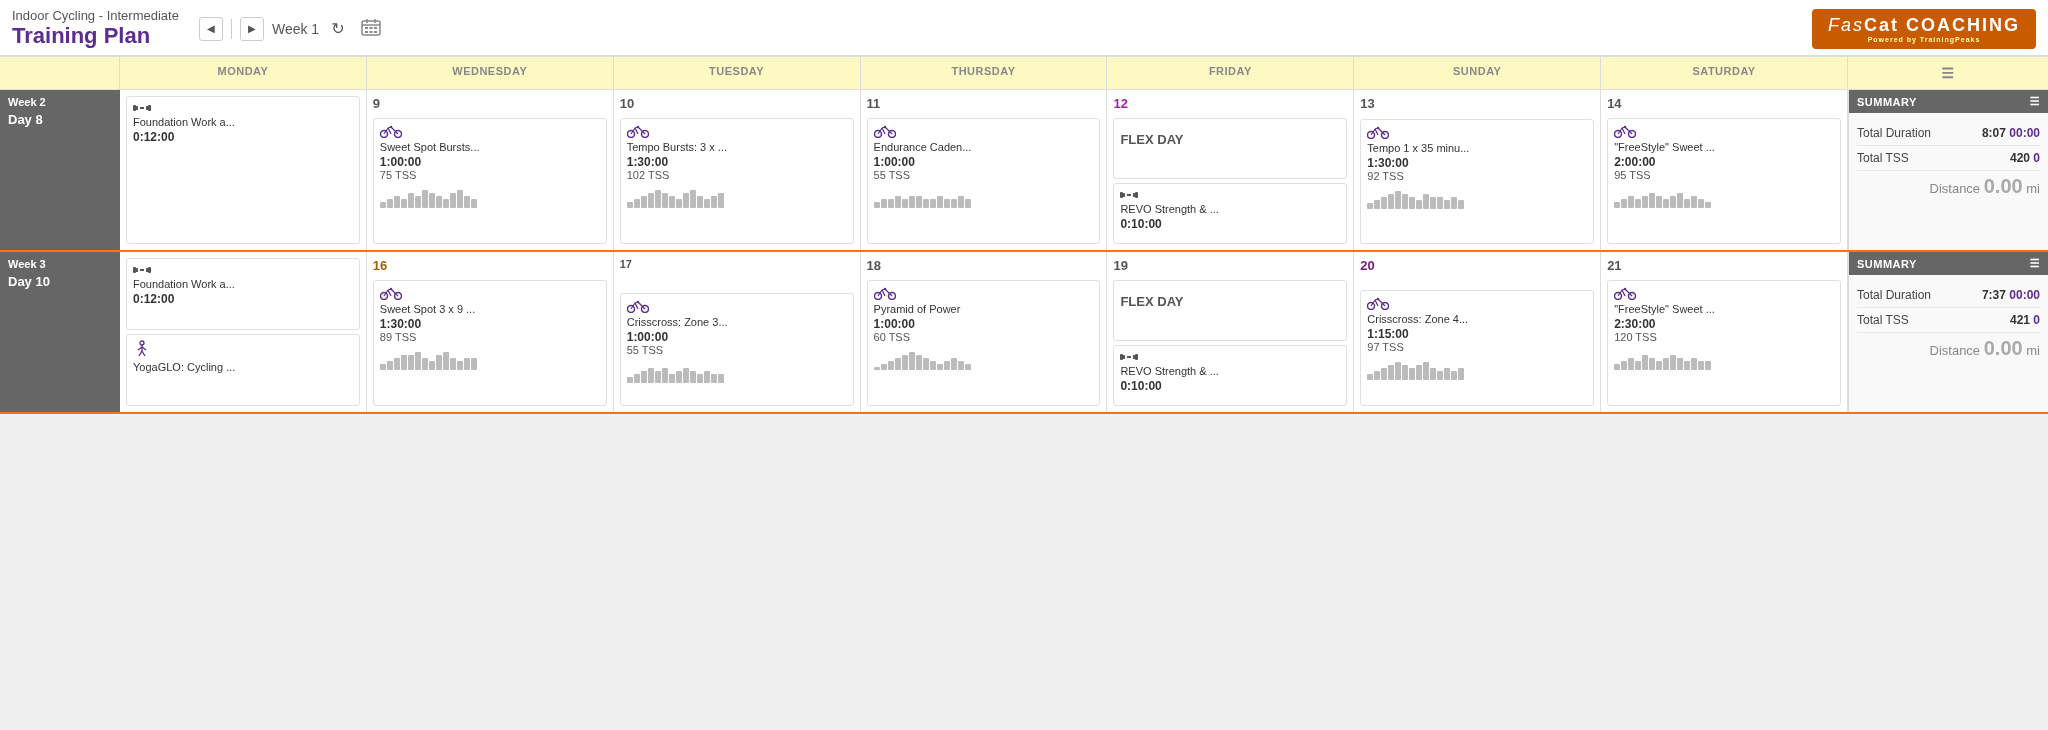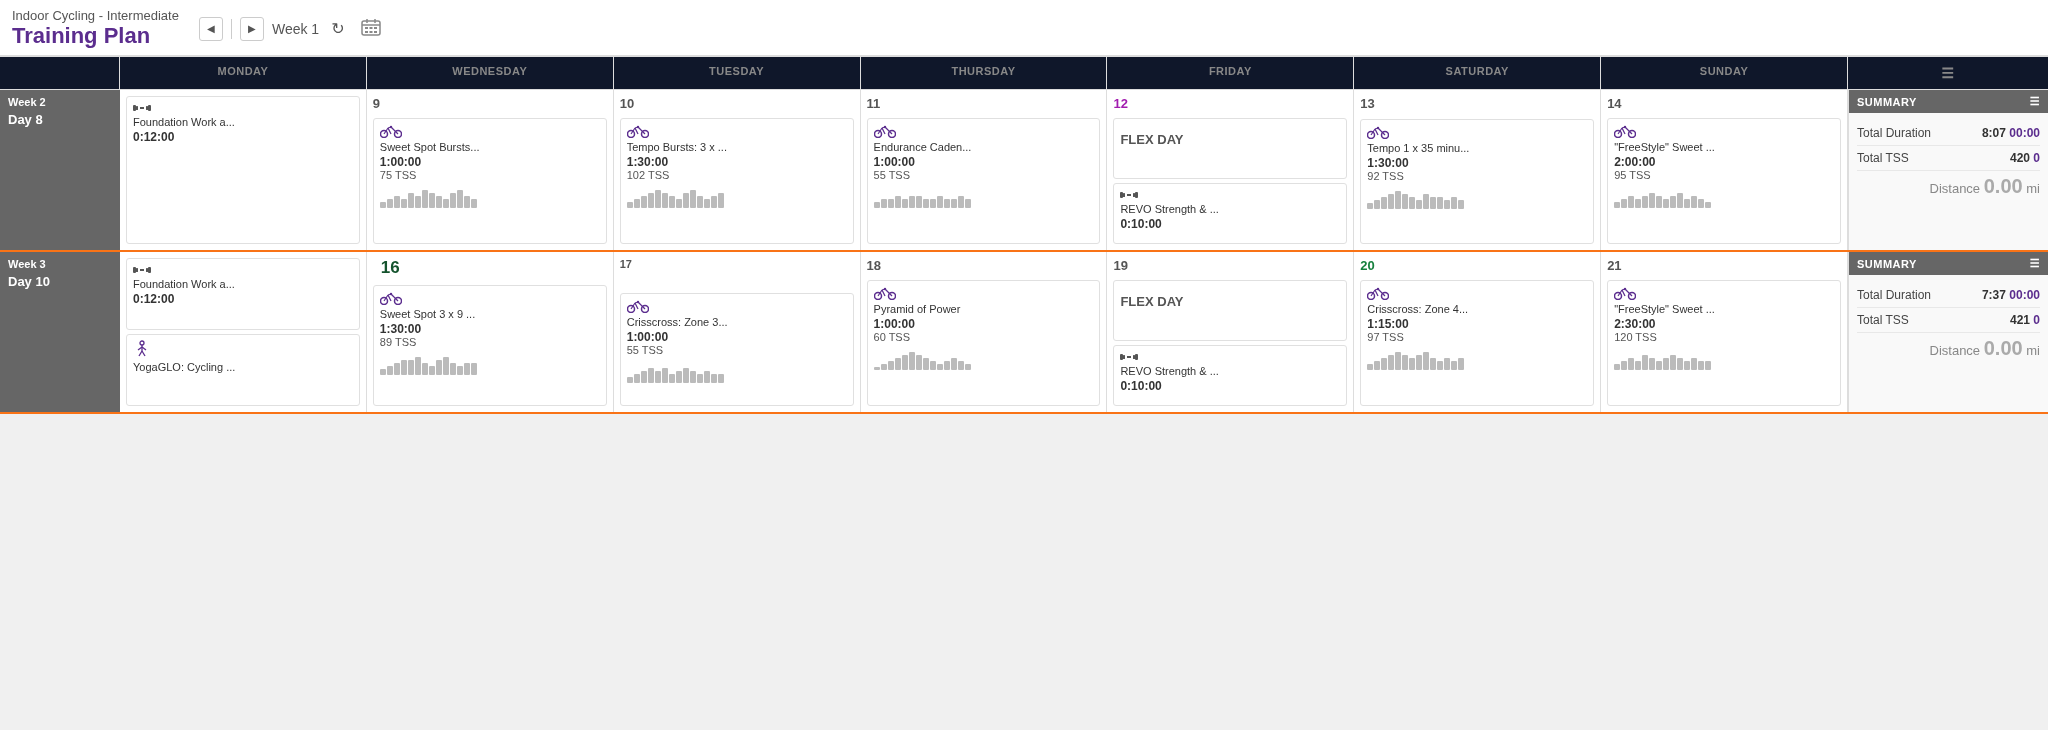--- a/index.html
+++ b/index.html
@@ -58,21 +58,21 @@
       align-items: center;
     }
     .logo-box .fas { font-style: italic; font-weight: 400; }
     .logo-box .cat { font-weight: bold; }
     .logo-powered { font-size: 7px; color: #ffa; }
 
     
     .calendar-header {
       display: grid;
       grid-template-columns: 120px repeat(7, 1fr) 200px;
-      background: #0f172a;
+      background: #fef9c3;
       border-bottom: 1px solid #ddd;
       border-top: 1px solid #ddd;
     }
     .cal-day-header {
       text-align: center;
       padding: 8px 4px;
       font-size: 11px;
       font-weight: bold;
       color: #888;
       letter-spacing: 0.5px;
@@ -218,31 +218,37 @@
           <rect x="4" y="9" width="3" height="2" fill="#888"></rect>
           <rect x="8.5" y="9" width="3" height="2" fill="#888"></rect>
           <rect x="13" y="9" width="3" height="2" fill="#888"></rect>
           <rect x="4" y="13" width="3" height="2" fill="#888"></rect>
           <rect x="8.5" y="13" width="3" height="2" fill="#888"></rect>
           <rect x="13" y="13" width="3" height="2" fill="#888"></rect>
         </svg>
       </button>
     </div>
   </div>
+  <div class="header-right">
+    <div class="logo-box">
+      <div style="font-size:18px;letter-spacing:2px;"><span class="fas">Fas</span><span class="cat">Cat</span> <span style="font-weight:900;">COACHING</span></div>
+      <div class="logo-powered">Powered by TrainingPeaks</div>
+    </div>
+  </div>
 </div>
 
 <div class="calendar-header">
   <div class="cal-day-header"></div>
   <div class="cal-day-header">MONDAY</div>
   <div class="cal-day-header">WEDNESDAY</div>
   <div class="cal-day-header">TUESDAY</div>
   <div class="cal-day-header">THURSDAY</div>
   <div class="cal-day-header">FRIDAY</div>
+  <div class="cal-day-header">SUNDAY</div>
   <div class="cal-day-header">SATURDAY</div>
-  <div class="cal-day-header">SUNDAY</div>
   <div class="cal-day-header menu-icon">☰</div>
 </div>
 
 <div id="weeks-container">
     <div class="week-row">
       <div class="week-label-cell">
         <span class="wk">Week 2</span>
         <span class="day-num">Day 8</span>
       </div>
       <div class="day-cell">
@@ -515,21 +521,21 @@
               <line x1="9" y1="11" x2="12" y2="16" stroke="#5b2d8e" stroke-width="1.3"></line>
             </svg>
           </div>
     <div class="workout-name">YogaGLO: Cycling ...</div>
     
     
     
   </div>
       </div>
       <div class="day-cell">
-        <div style="font-size:17px;color:#14532d;font-weight:bold;margin-bottom:3px;margin-left:8px;">16</div>
+        <div style="font-size:13px;color:#a16207;font-weight:bold;margin-bottom:3px;">16</div>
         <div class="workout-card">
     <div class="workout-icon">
             <svg width="22" height="14" viewBox="0 0 22 14">
               <circle cx="4" cy="10" r="3.5" fill="none" stroke="#5b2d8e" stroke-width="1.5"></circle>
               <circle cx="18" cy="10" r="3.5" fill="none" stroke="#5b2d8e" stroke-width="1.5"></circle>
               <circle cx="11" cy="3" r="1.2" fill="#5b2d8e"></circle>
               <line x1="4" y1="10" x2="8" y2="4" stroke="#5b2d8e" stroke-width="1.2"></line>
               <line x1="8" y1="4" x2="11" y2="3" stroke="#5b2d8e" stroke-width="1.2"></line>
               <line x1="11" y1="3" x2="14" y2="6" stroke="#5b2d8e" stroke-width="1.2"></line>
               <line x1="14" y1="6" x2="18" y2="10" stroke="#5b2d8e" stroke-width="1.2"></line>
@@ -644,21 +650,21 @@
               <rect x="15" y="2" width="3" height="6" rx="1" fill="#555"></rect>
             </svg>
           </div>
     <div class="workout-name">REVO Strength &amp; ...</div>
     <div class="workout-duration">0:10:00</div>
     
     
   </div>
       </div>
       <div class="day-cell">
-        <div style="font-size:13px;color:#15803d;font-weight:bold;margin-bottom:3px;">20</div>
+        <div style="font-size:13px;color:#701a75;font-weight:bold;margin-bottom:13px;">20</div>
         <div class="workout-card">
     <div class="workout-icon">
             <svg width="22" height="14" viewBox="0 0 22 14">
               <circle cx="4" cy="10" r="3.5" fill="none" stroke="#5b2d8e" stroke-width="1.5"></circle>
               <circle cx="18" cy="10" r="3.5" fill="none" stroke="#5b2d8e" stroke-width="1.5"></circle>
               <circle cx="11" cy="3" r="1.2" fill="#5b2d8e"></circle>
               <line x1="4" y1="10" x2="8" y2="4" stroke="#5b2d8e" stroke-width="1.2"></line>
               <line x1="8" y1="4" x2="11" y2="3" stroke="#5b2d8e" stroke-width="1.2"></line>
               <line x1="11" y1="3" x2="14" y2="6" stroke="#5b2d8e" stroke-width="1.2"></line>
               <line x1="14" y1="6" x2="18" y2="10" stroke="#5b2d8e" stroke-width="1.2"></line>

